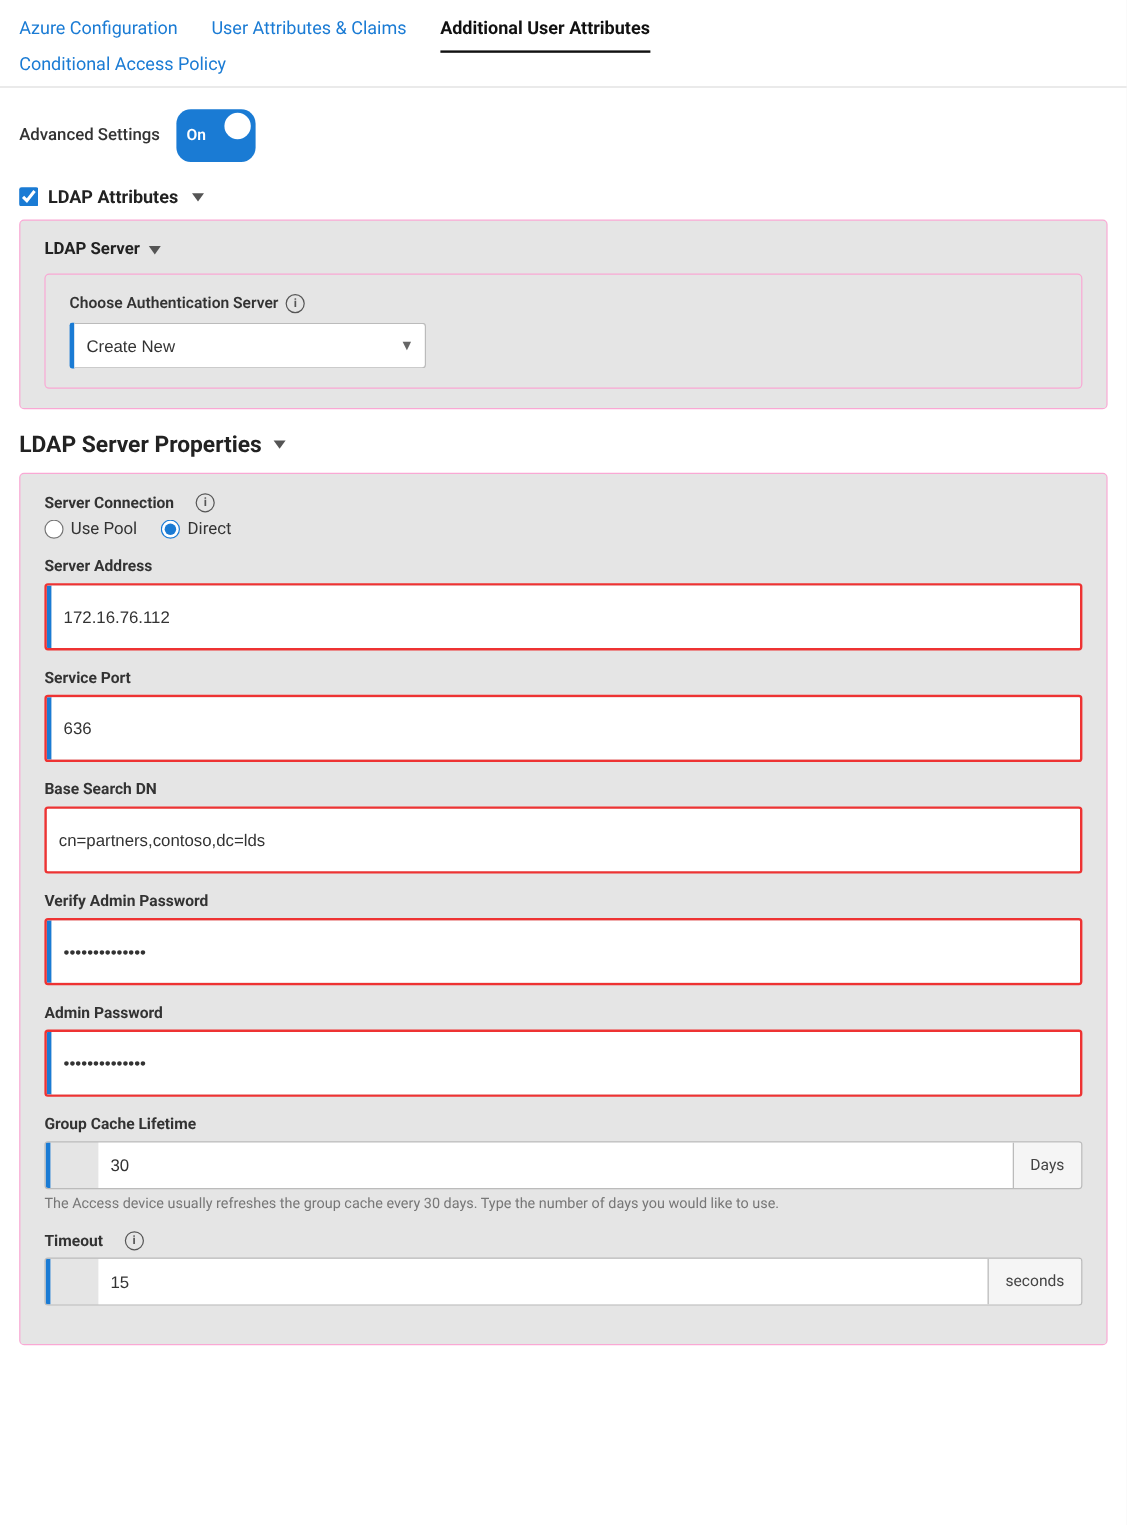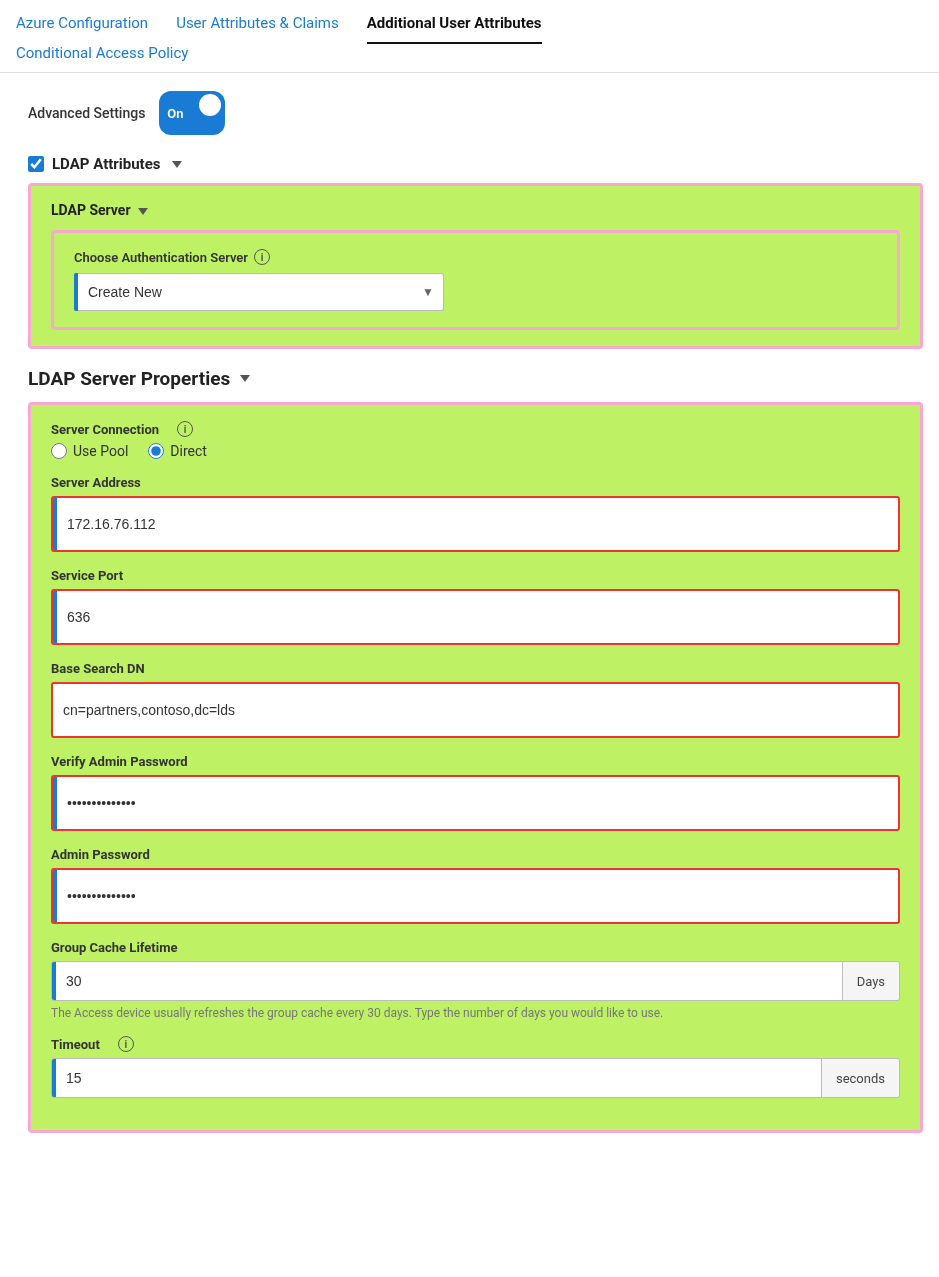--- a/index.html
+++ b/index.html
@@ -38,21 +38,21 @@
       width: 100%;
     }
     .top-nav-row2 {
       display: flex;
       gap: 28px;
       width: 100%;
     }
 
     
     .content {
-      padding: 18px 16px 40px 28px;
+      padding: 18px 16px 40px 16px;
     }
 
     
     .advanced-settings-row {
       display: flex;
       align-items: center;
       gap: 14px;
       margin-bottom: 20px;
     }
     .advanced-settings-label {
@@ -111,25 +111,25 @@
       height: 0;
       border-left: 5px solid transparent;
       border-right: 5px solid transparent;
       border-top: 7px solid #555;
       margin-left: 4px;
       vertical-align: middle;
     }
 
     
     .card {
-      border: 3px solid #f9a8d4;
+      border: 1px solid #f9a8d4;
       border-radius: 4px;
       padding: 16px 20px;
       margin-bottom: 18px;
-      background: #bef264;
+      background: #e5e5e5;
     }
 
     
     .subsection-title {
       font-size: 14px;
       font-weight: 700;
       color: #222;
       margin-bottom: 12px;
     }
 
@@ -155,21 +155,21 @@
       color: #555;
       font-weight: 700;
       cursor: default;
     }
 
     
     .select-wrapper {
       display: flex;
       align-items: center;
       position: relative;
-      width: 370px;
+      width: 297px;
     }
     .select-blue-bar {
       width: 4px;
       height: 38px;
       background: #1a7bd4;
       border-radius: 2px 0 0 2px;
       flex-shrink: 0;
     }
     .custom-select {
       flex: 1;
@@ -286,20 +286,21 @@
       background: #1a7bd4;
     }
     .input-with-unit input {
       flex: 1;
       height: 38px;
       border: none;
       outline: none;
       padding: 0 10px;
       font-size: 14px;
       color: #333;
+      margin-left: 40px;
     }
     .unit-box {
       display: flex;
       align-items: center;
       padding: 0 14px;
       background: #f5f5f5;
       border-left: 1px solid #bbb;
       font-size: 13px;
       color: #444;
       white-space: nowrap;

